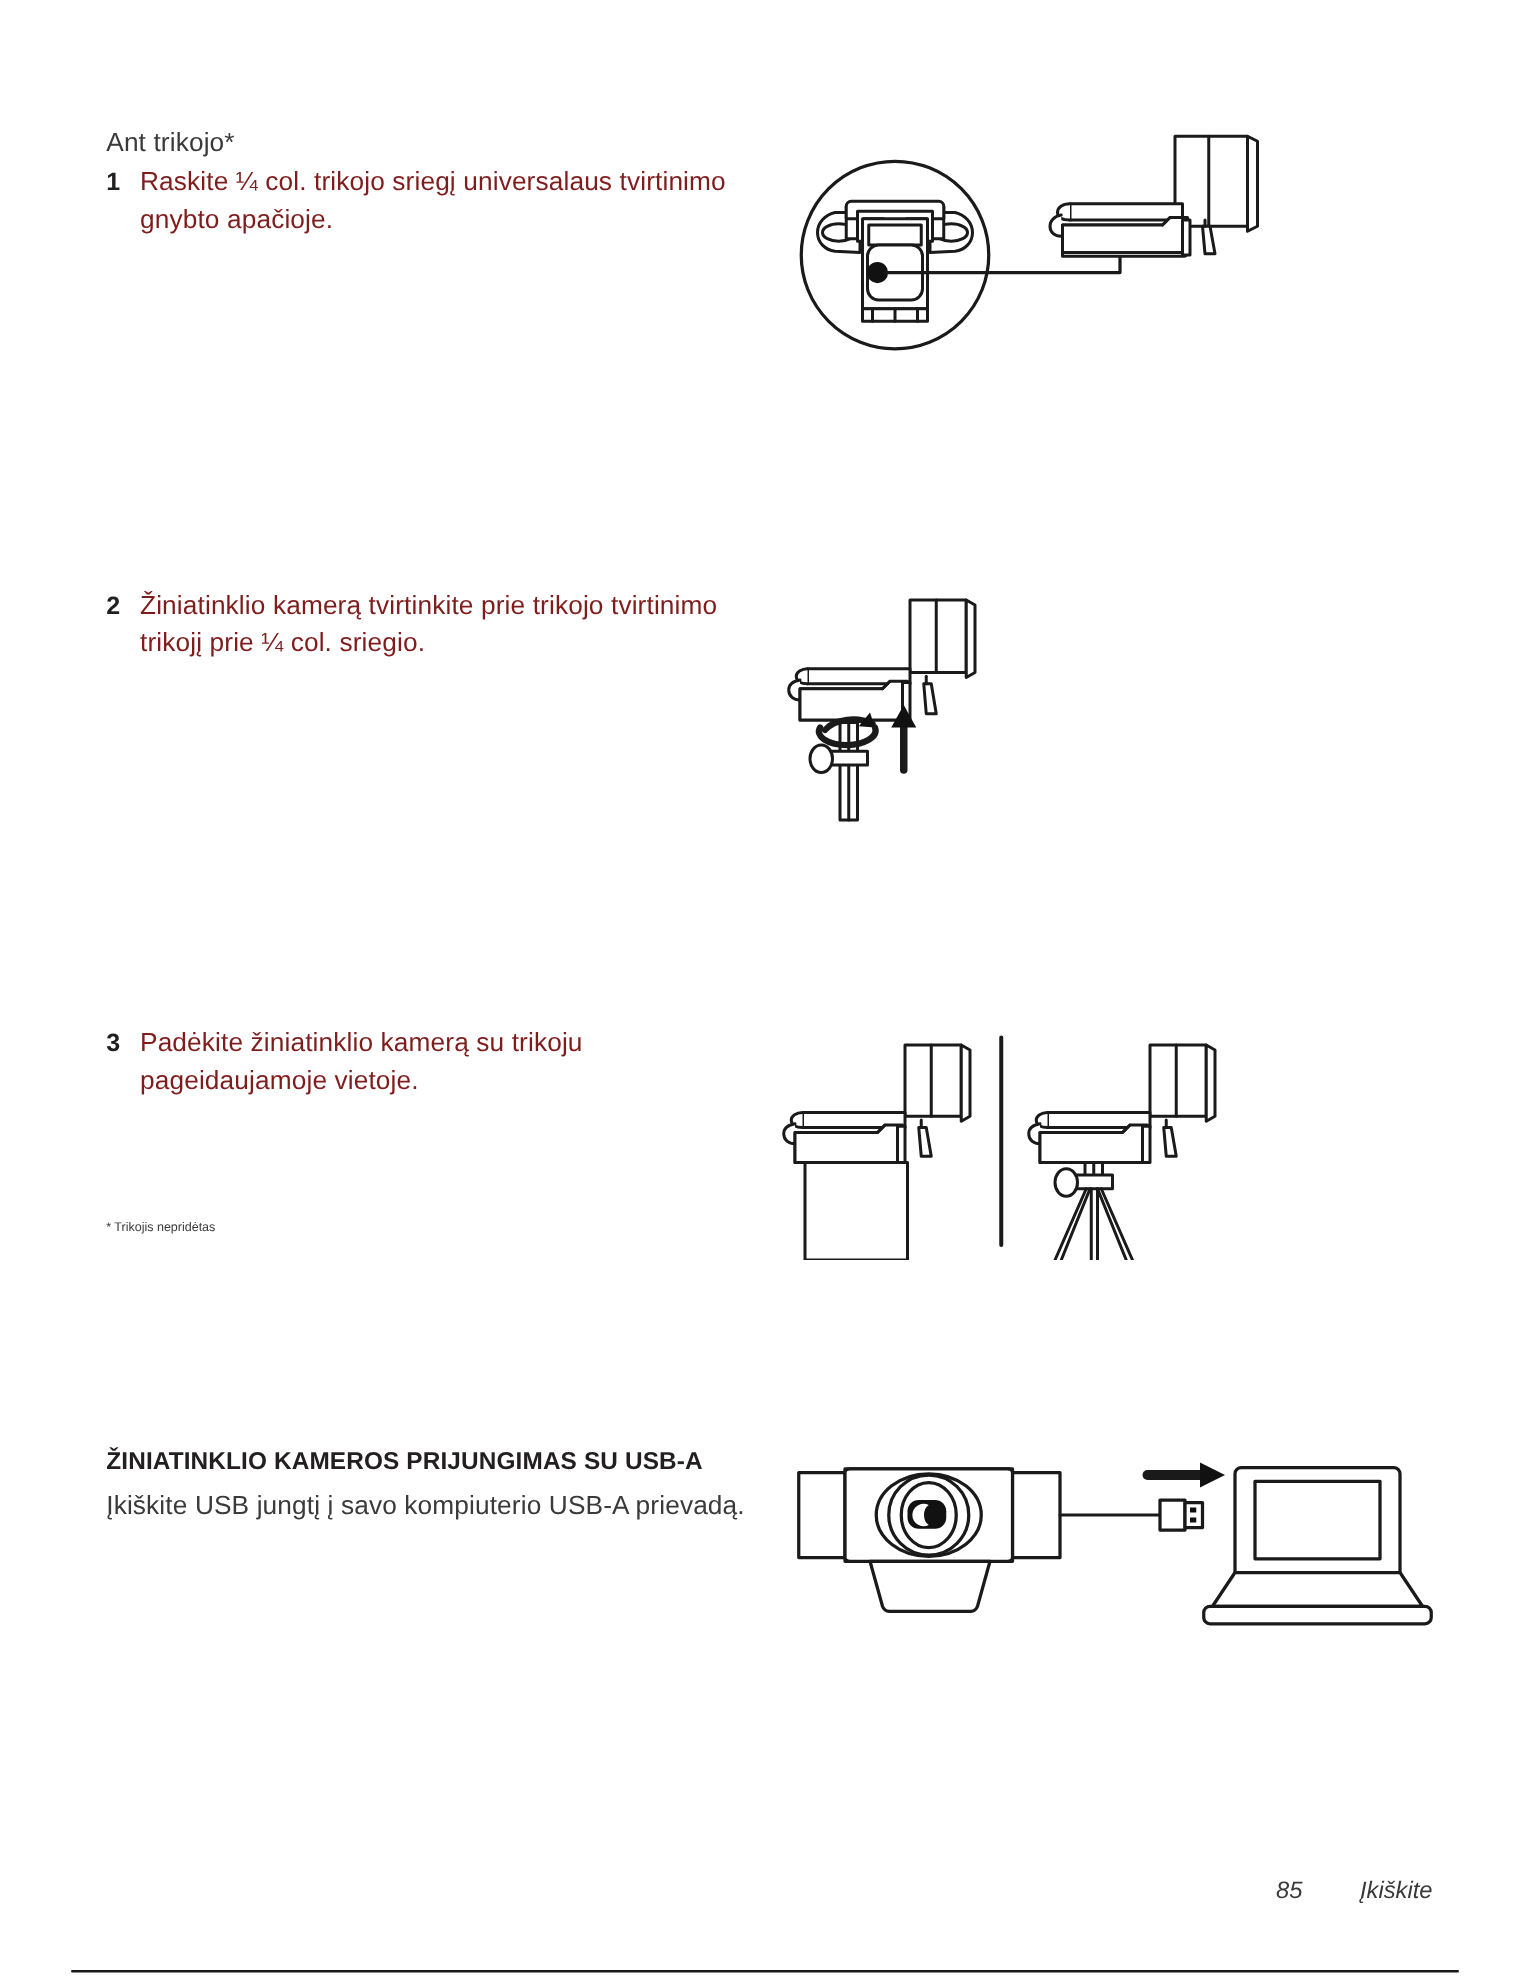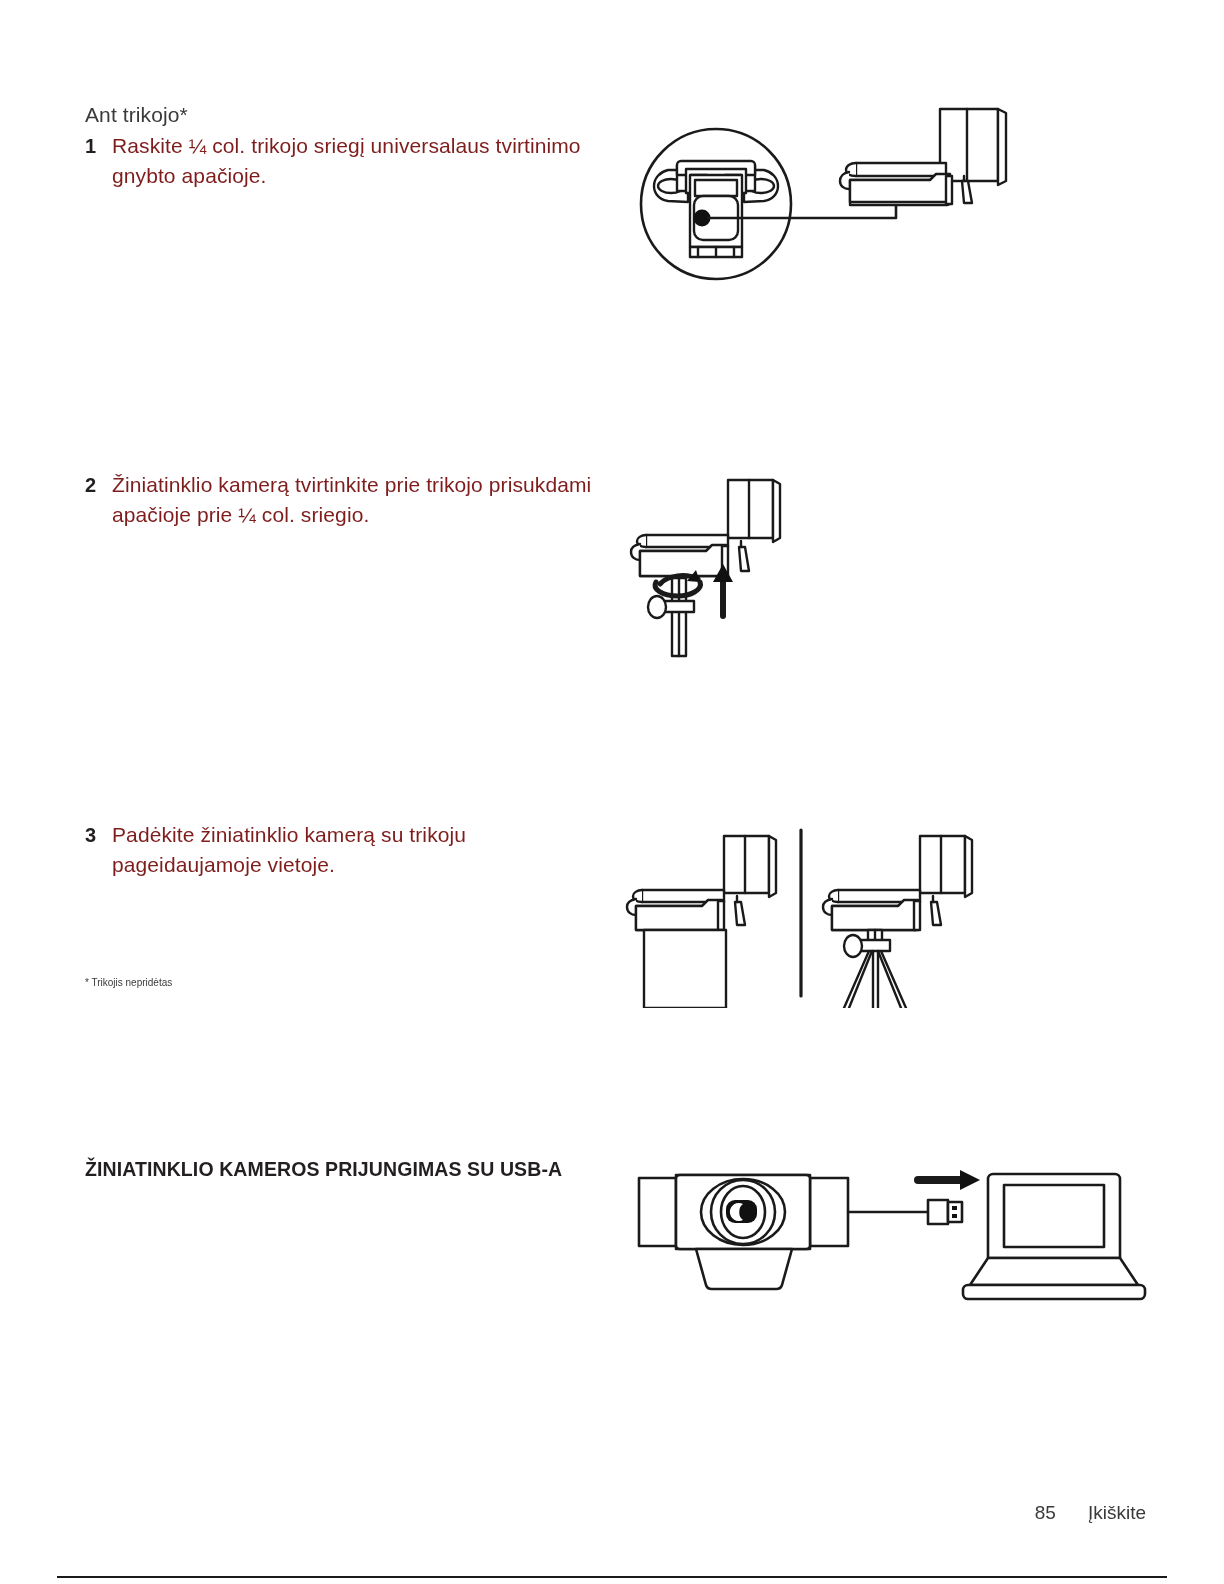--- a/index.html
+++ b/index.html
@@ -83,22 +83,23 @@
   }
 
   
   .footer {
     position: absolute;
     bottom: 60px;
     right: 78px;
     font-size: 19px;
     color: #3a3a3c;
     display: flex;
-    gap: 32px;
+    gap: 46px;
     align-items: baseline;
+    font-style: italic;
   }
   .page-rule {
     position: absolute;
     left: 57px;
     right: 57px;
     bottom: 6px;
     height: 2px;
     background: #1a1a1a;
   }
 
@@ -156,21 +157,21 @@
       <path d="M222 88 h80 l6 -6 h14 v28 h-100 z" fill="#fff"></path>
       <path d="M302 88 l6 -6"></path>
       <path d="M318 84 h6 v28 h-6 z" fill="#fff"></path>
       <path d="M334 89 l6 0 l4 22 l-8 0 z" fill="#fff"></path>
       <path d="M336 89 v-5"></path>
     </svg>
   </div>
 
   <div class="step" style="top:470px;">
     <span class="step-num">2</span>
-    <div class="step-body">Žiniatinklio kamerą tvirtinkite prie trikojo prisukdami apačioje prie ¼ col. sriegio.</div>
+    <div class="step-body">Žiniatinklio kamerą tvirtinkite prie trikojo tvirtinimo trikojį prie ¼ col. sriegio.</div>
   </div>
 
   <div class="fig" style="left:624px; top:468px;">
     <svg width="200" height="200" viewBox="0 0 200 200" fill="none" stroke="#1a1a1a" stroke-width="2.4" stroke-linejoin="round" stroke-linecap="round">
 
       <path d="M104 12 h45 v58 h-45 z" fill="#fff"></path>
       <path d="M125 12 v58"></path>
       <path d="M149 12 l7 4 v54 l-7 4 z" fill="#fff"></path>
 
       <path d="M22 67 h82 v12 h-82 z" fill="#fff"></path>
@@ -250,20 +251,21 @@
         <path d="M249 133 L224 190 M252 133 L229 190"></path>
         <path d="M261 133 L286 190 M258 133 L281 190"></path>
       </g>
     </svg>
   </div>
 
   <div class="footnote" style="top:972px;">* Trikojis nepridėtas</div>
 
   <div class="usb-head" style="top:1155px;">ŽINIATINKLIO KAMEROS PRIJUNGIMAS SU USB-A</div>
 
+  <div class="usb-sub" style="top:1190px;">Įkiškite USB jungtį į savo kompiuterio USB-A prievadą.</div>
 
   <div class="fig" style="left:612px; top:1142px;">
     <svg width="540" height="175" viewBox="0 0 540 175" fill="none" stroke="#1a1a1a" stroke-width="2.6" stroke-linejoin="round" stroke-linecap="round">
 
       <g>
 
         <path d="M27 36 h50 v68 h-50 z" fill="#fff"></path>
 
         <path d="M196 36 h40 v68 h-40 z" fill="#fff"></path>
 

